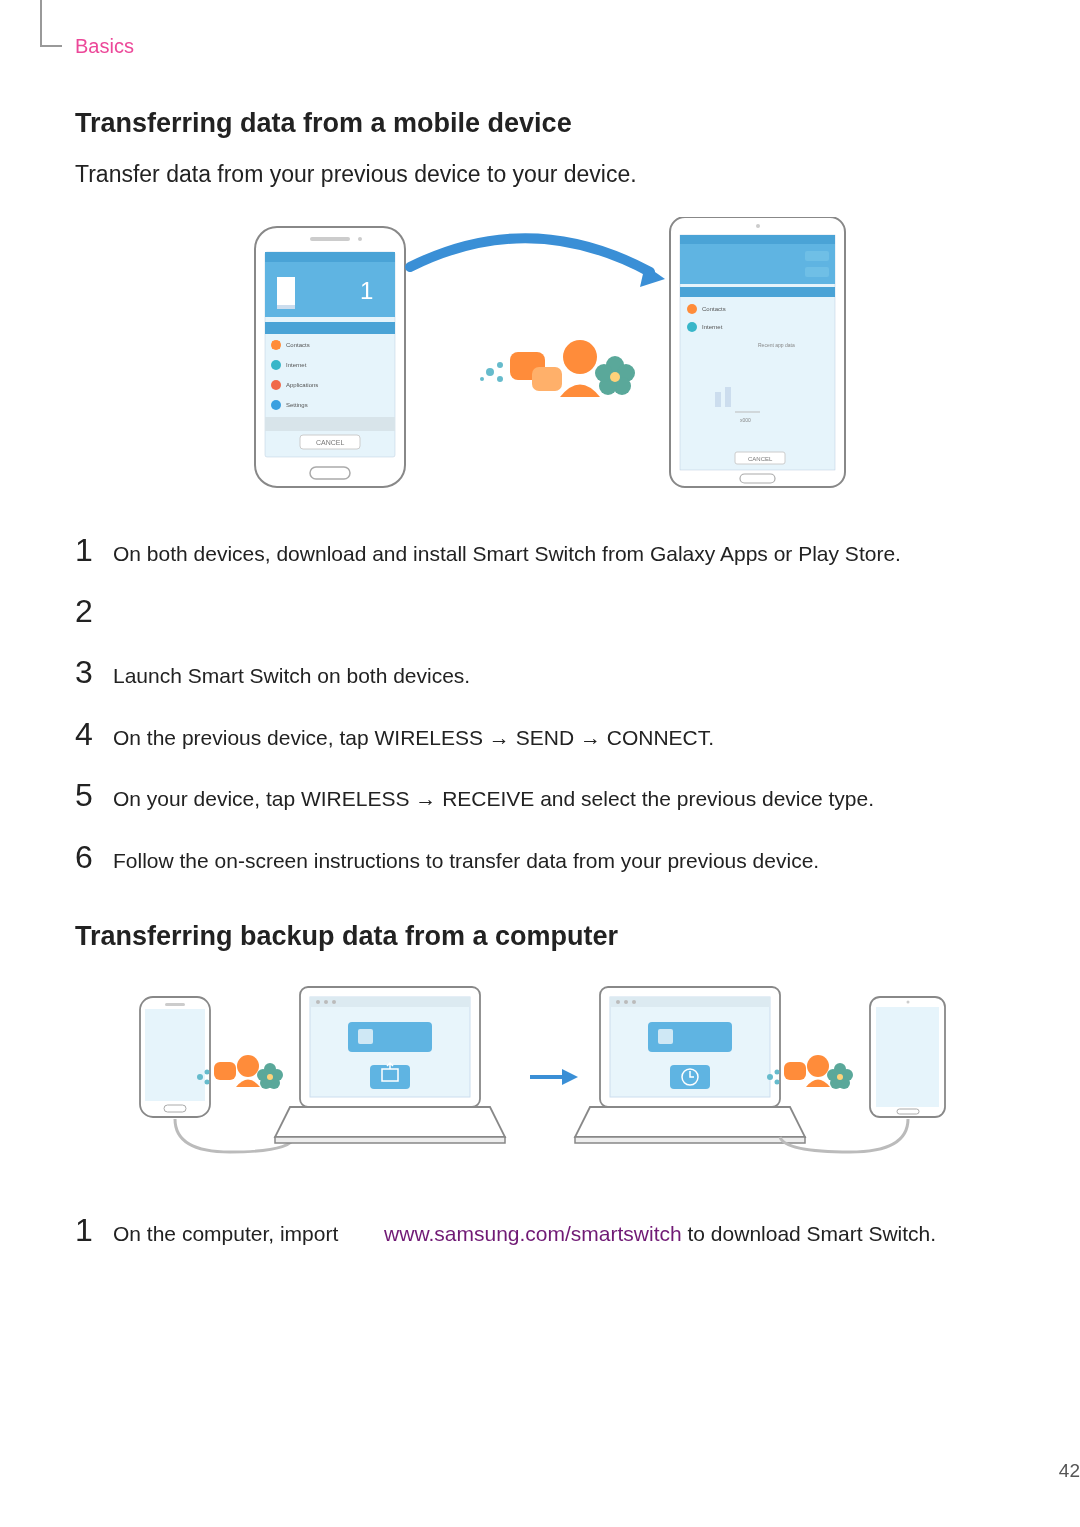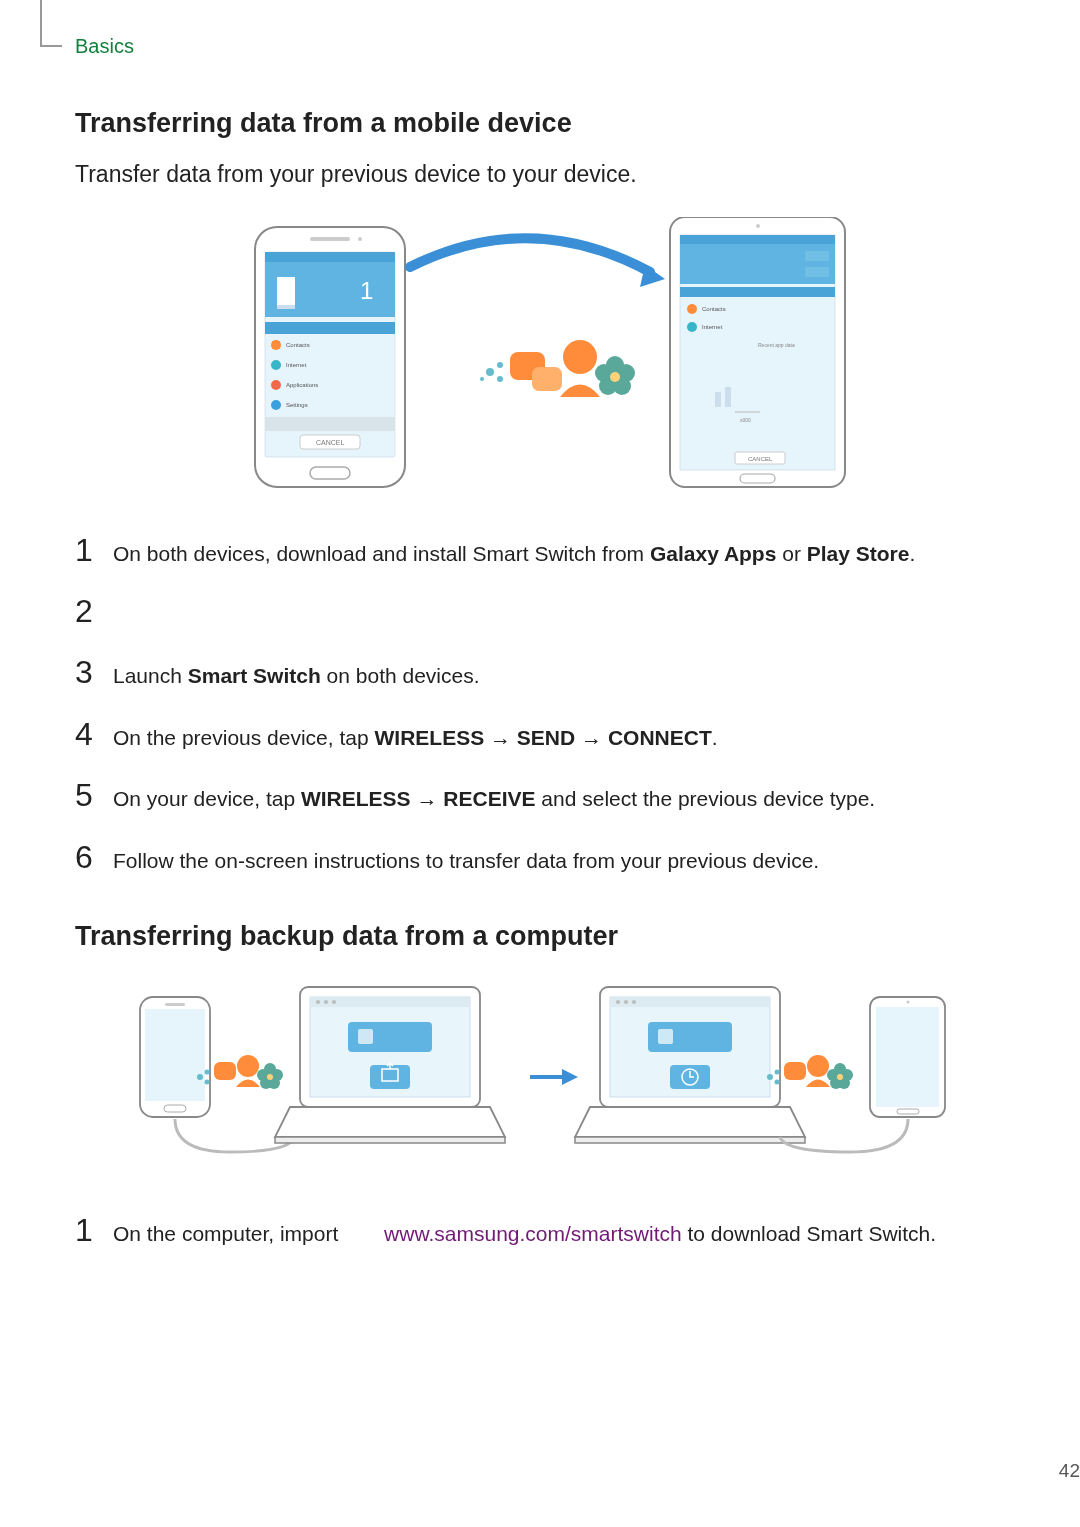--- a/index.html
+++ b/index.html
@@ -23,21 +23,21 @@
     position: absolute;
     top: 0;
     left: 40px;
     width: 20px;
     height: 45px;
     border-left: 2px solid #999;
     border-bottom: 2px solid #999;
   }
   .header-text {
     font-size: 20px;
-    color: #15803d;
+    color: #ec4899;
     margin-left: 0;
     margin-bottom: 50px;
   }
   .section-title {
     font-size: 27px;
     font-weight: 700;
     color: #222;
     margin-top: 45px;
     margin-bottom: 18px;
   }
@@ -67,21 +67,21 @@
     width: 38px;
     flex-shrink: 0;
     color: #222;
   }
   .step-text {
     font-size: 21px;
     line-height: 1.5;
     color: #222;
   }
   .step-text b, .body-text b {
-    font-weight: 700;
+    font-weight: 400;
   }
   .page-num {
     position: absolute;
     bottom: 45px;
     left: 0;
     right: 0;
     text-align: right;
     font-size: 19px;
     color: #555;
   }

